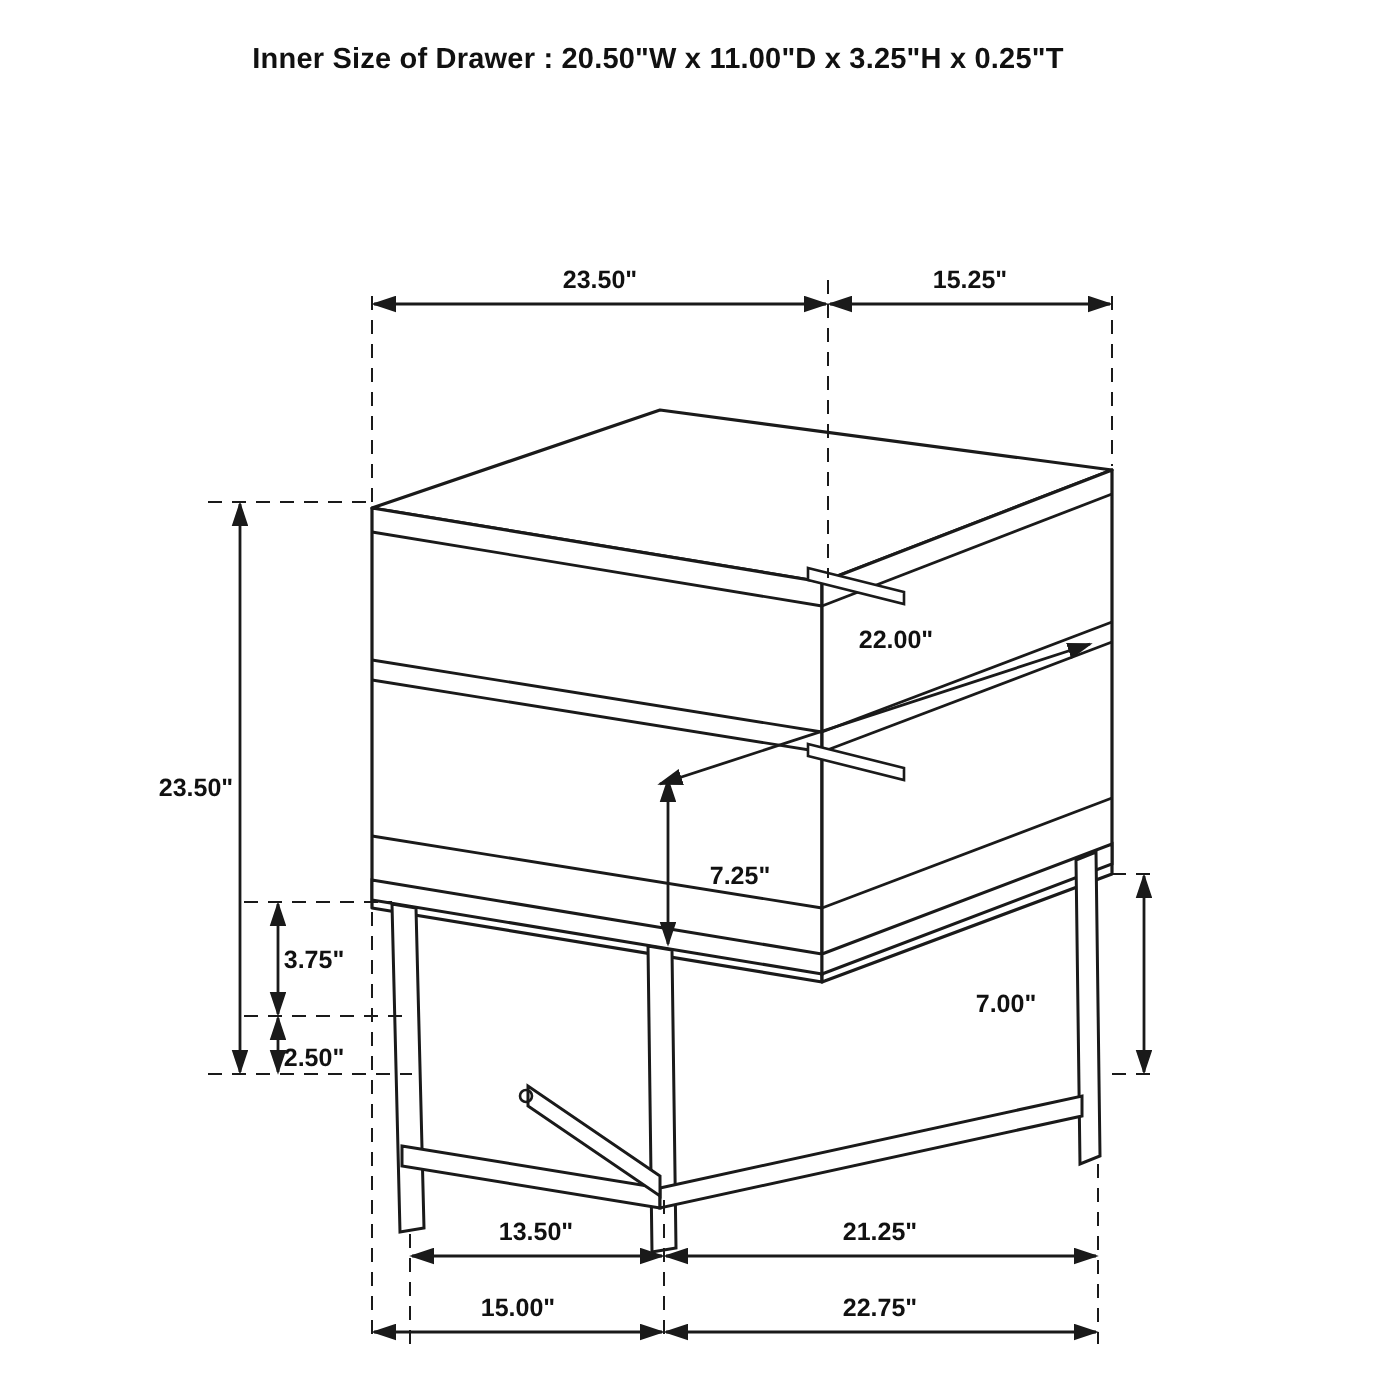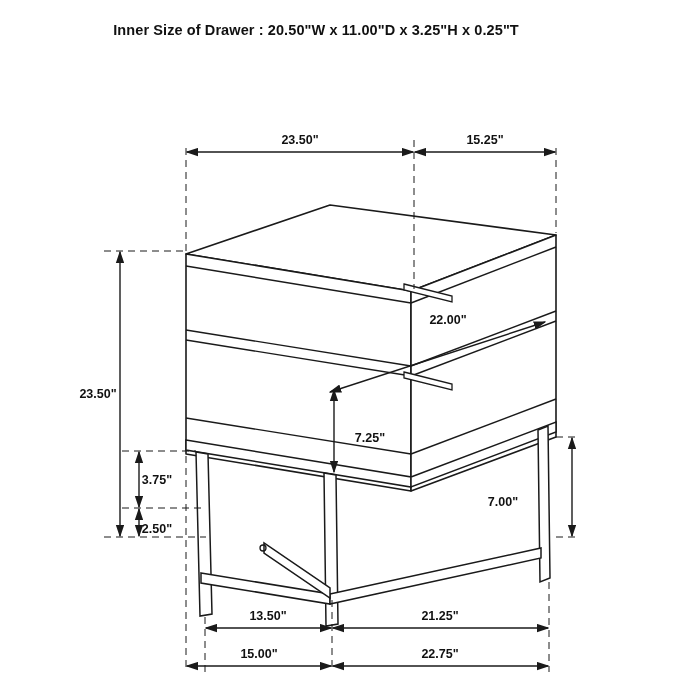--- a/index.html
+++ b/index.html
@@ -11,21 +11,21 @@
     position: relative;
     width: 700px;
     height: 700px;
     background: #ffffff;
     font-family: "Liberation Sans", sans-serif;
     overflow: hidden;
   }
   #title {
     position: absolute;
     top: 22px;
-    left: 4px;
+    left: 17px;
     width: 624px;
     text-align: center;
     font-size: 14.5px;
     font-weight: bold;
     color: #111111;
     letter-spacing: 0.1px;
   }
   #svgwrap {
     position: absolute;
     top: 0;

